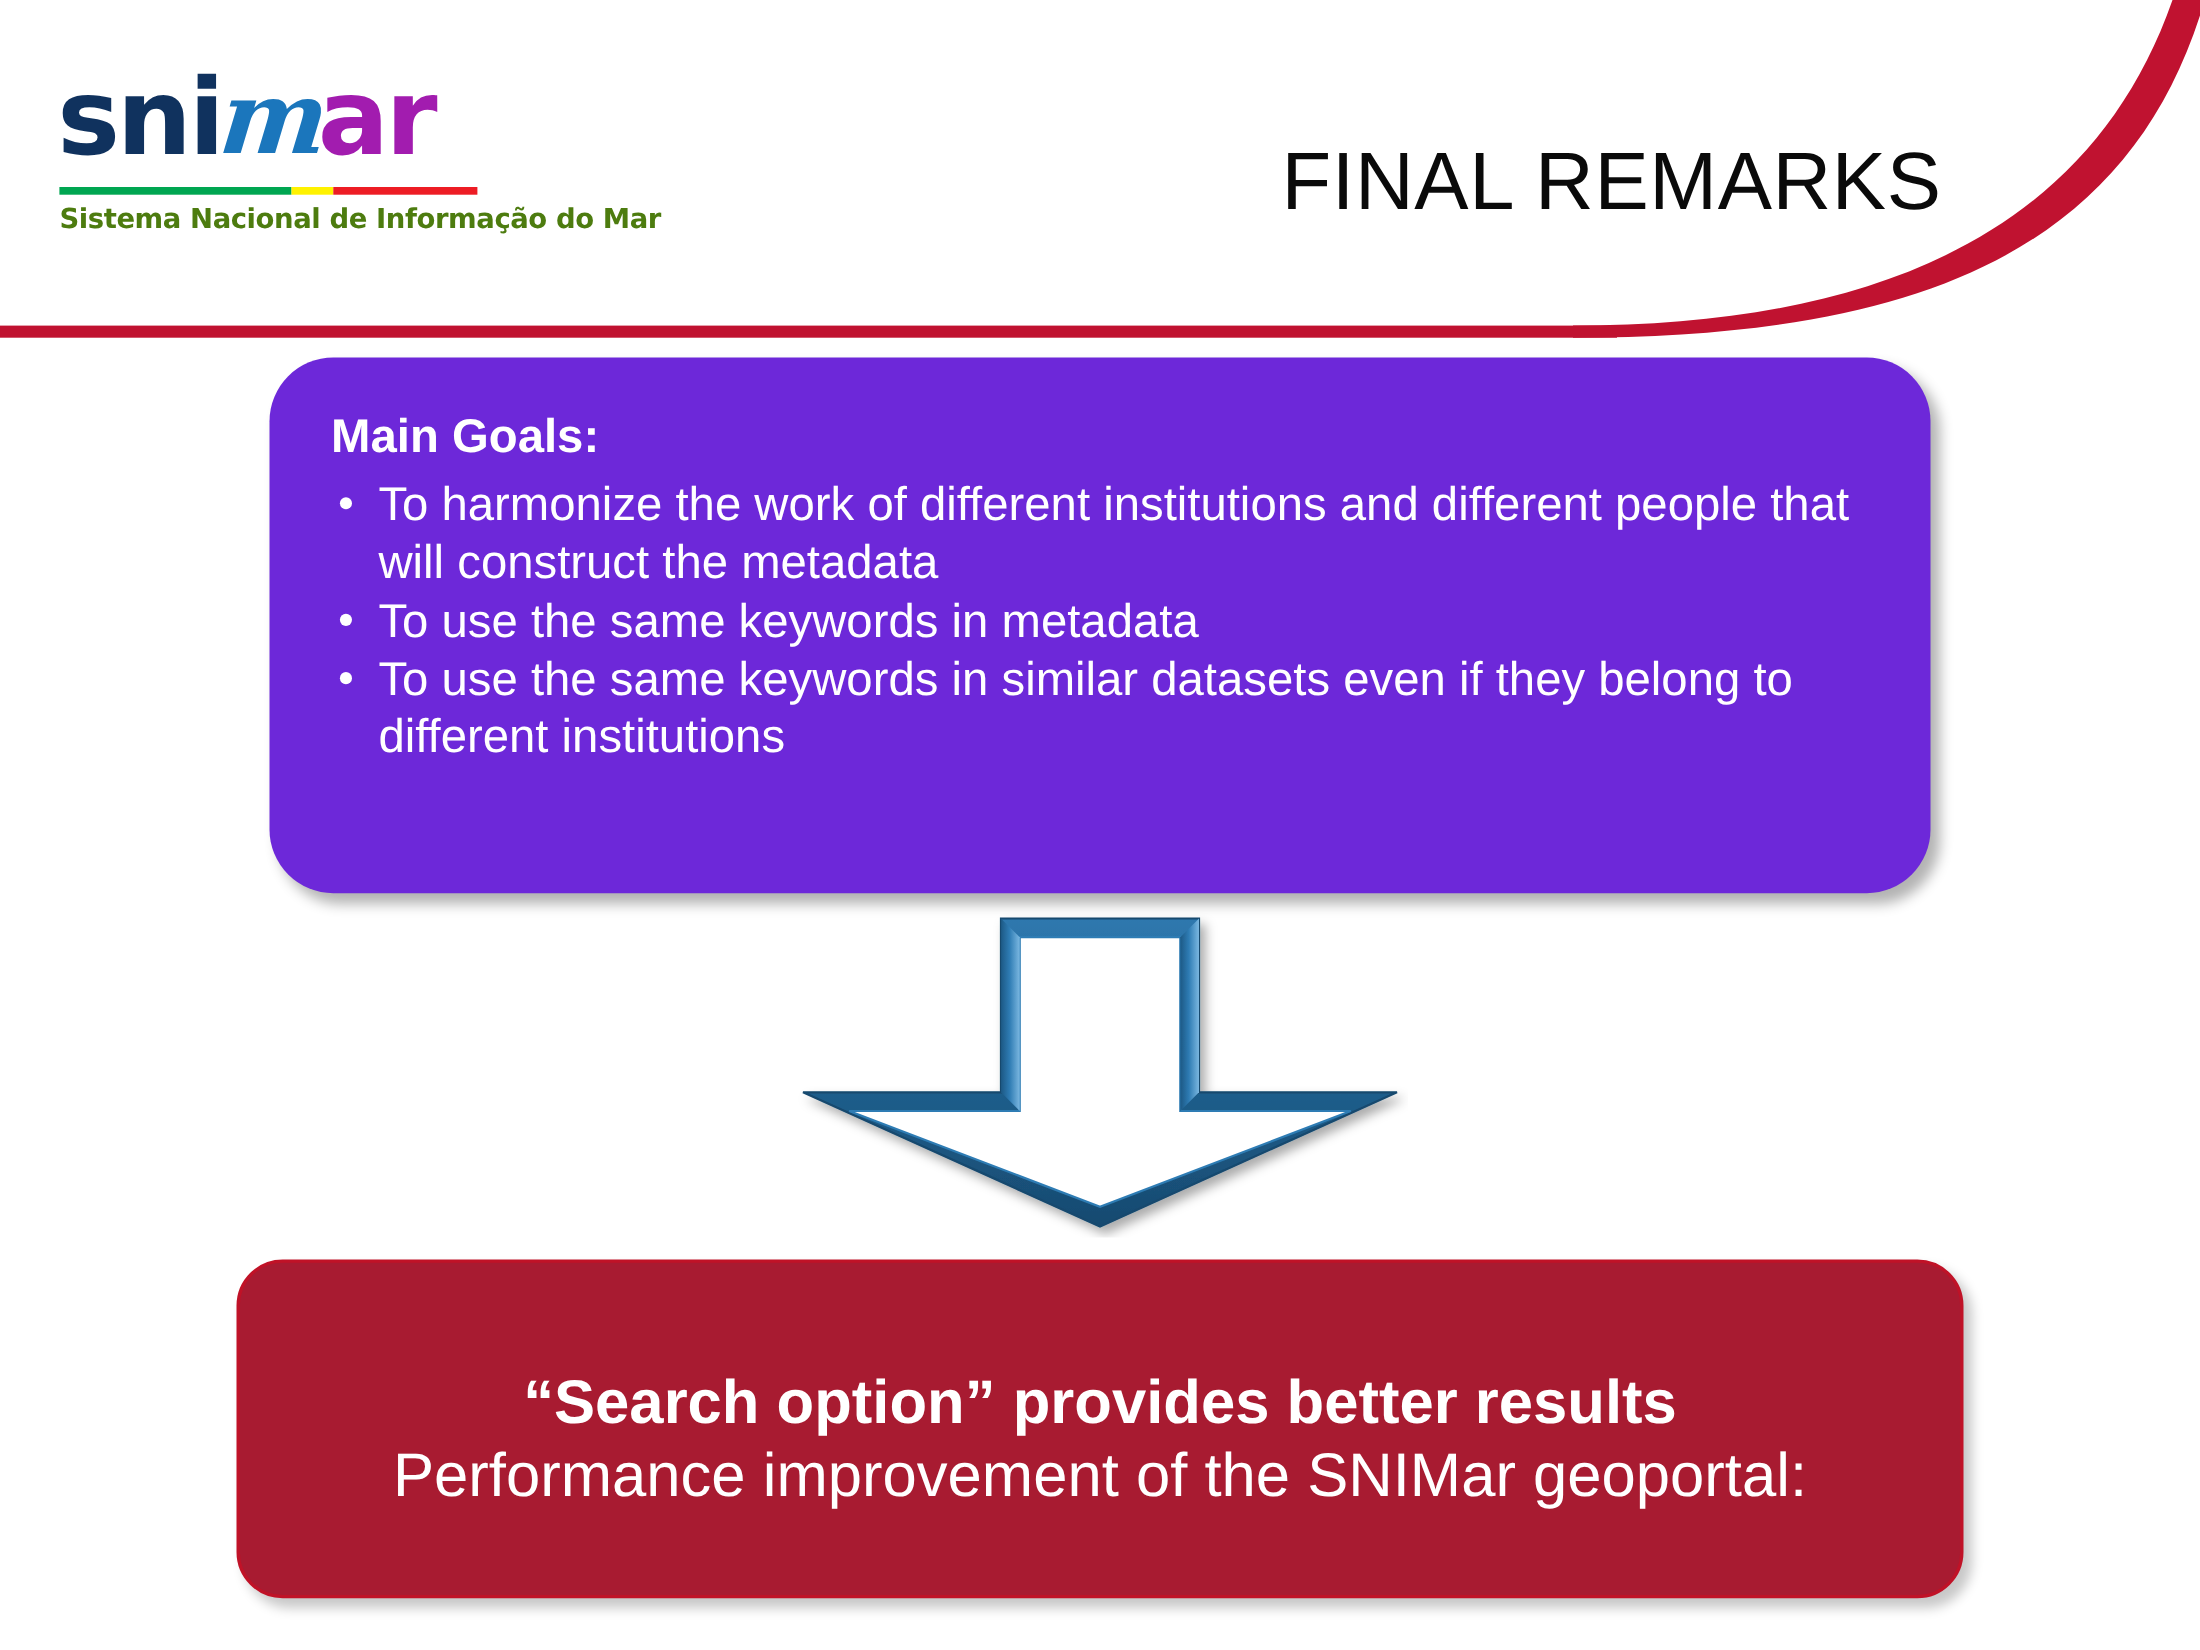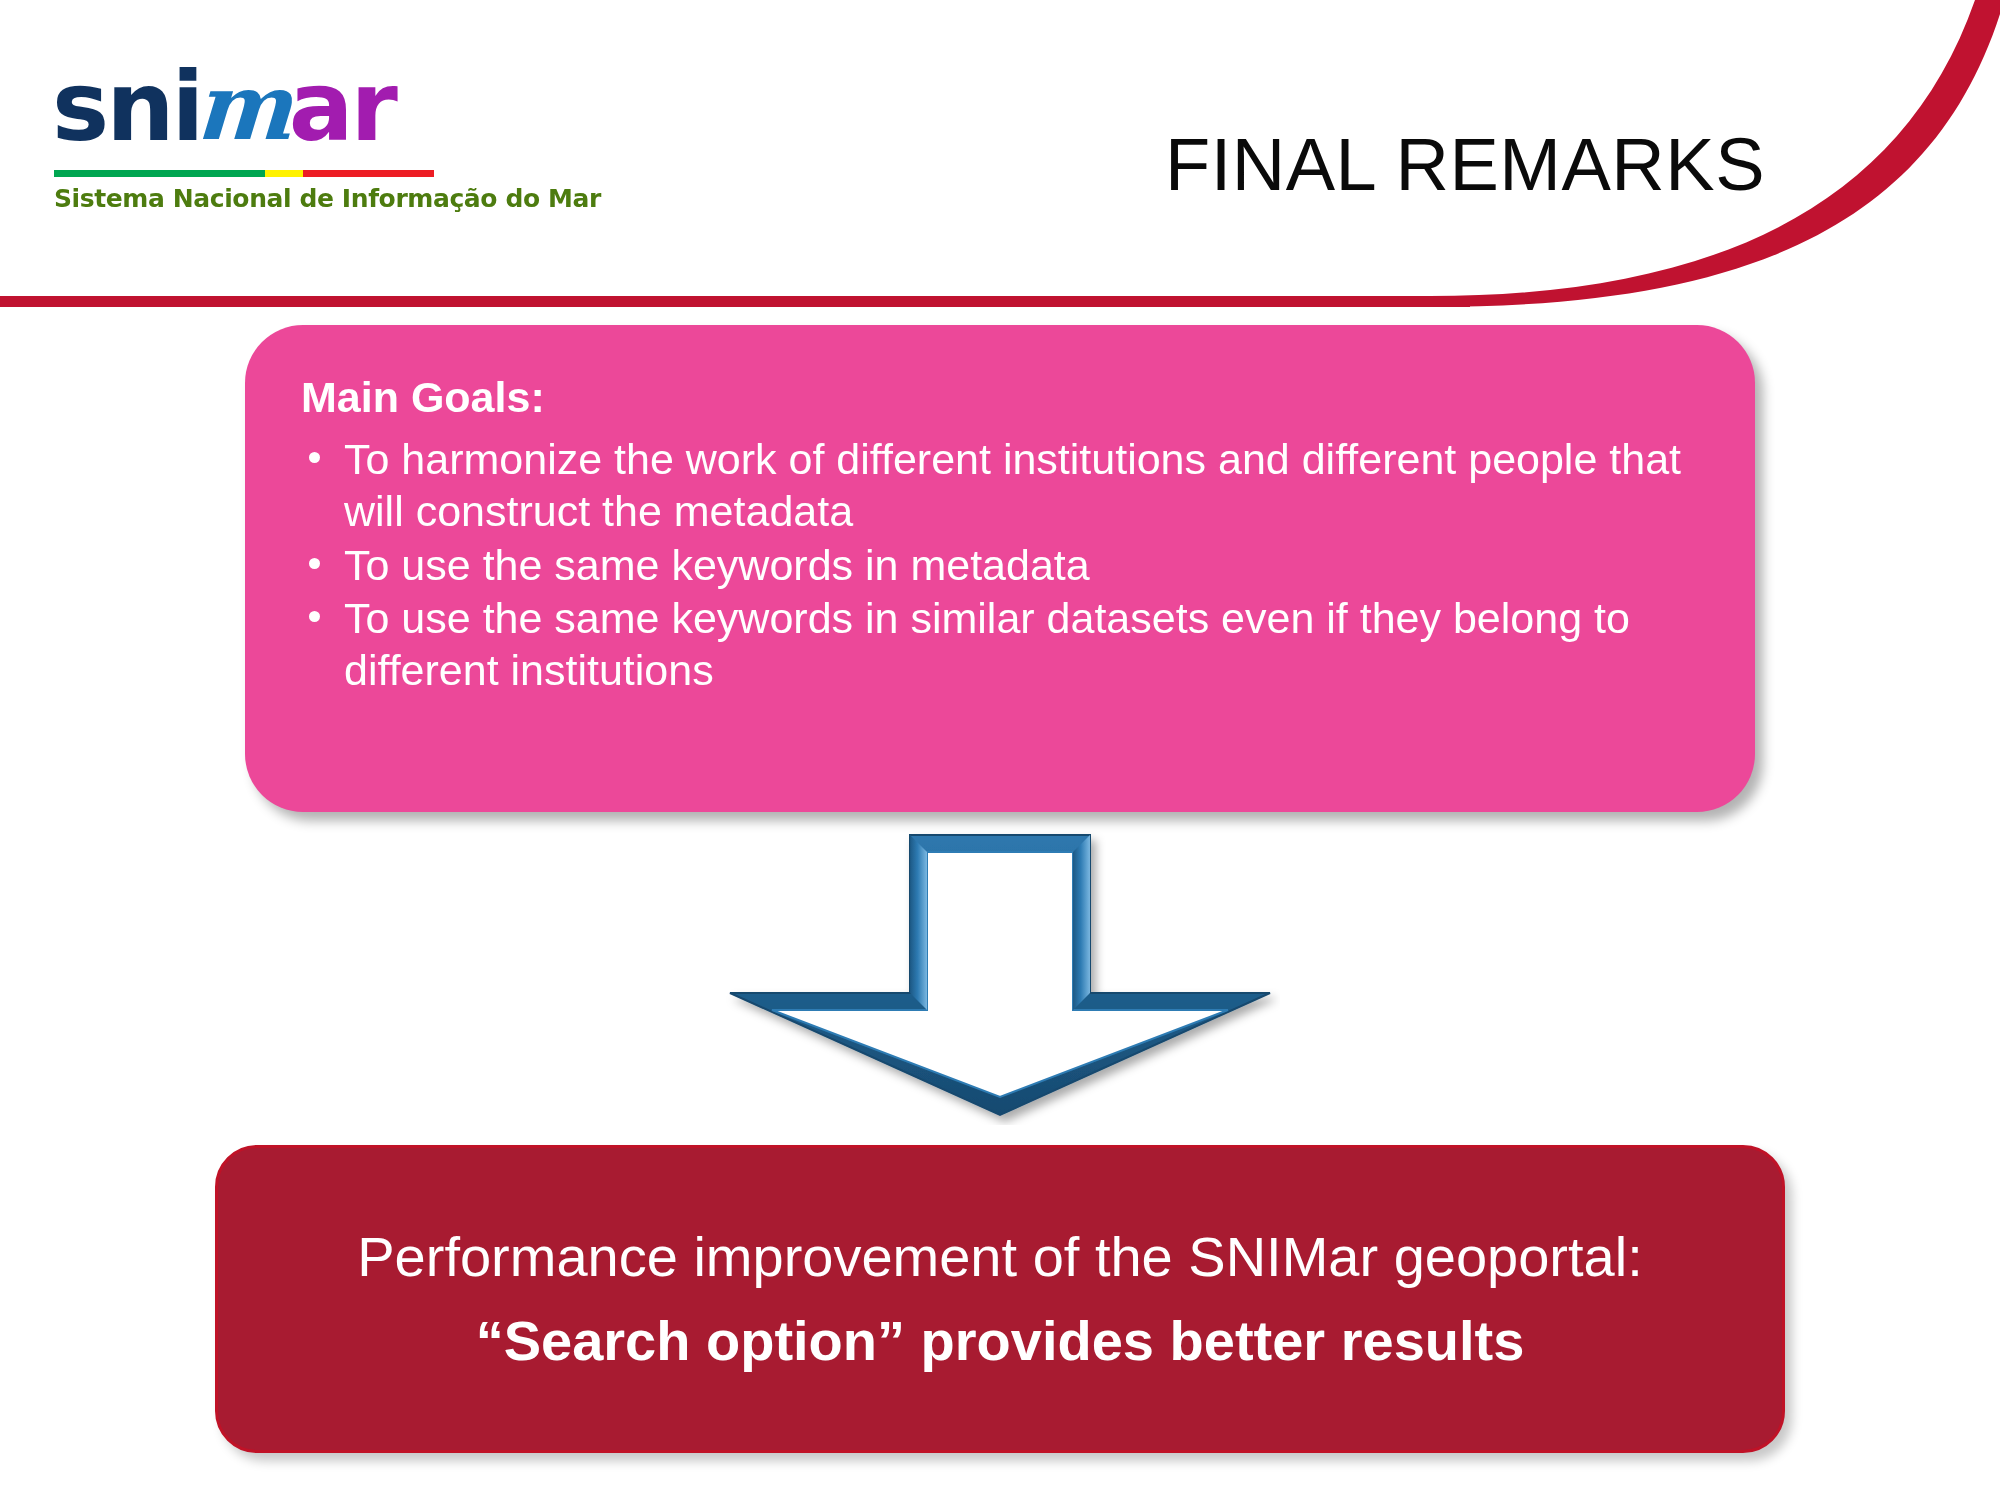--- a/index.html
+++ b/index.html
@@ -120,21 +120,21 @@
     margin-top: 44px;
   }
 
   
   #goals-box {
     position: absolute;
     left: 245px;
     top: 325px;
     width: 1510px;
     height: 487px;
-    background: #ec4899;
+    background: #6d28d9;
     border-radius: 58px;
     box-shadow: 8px 9px 12px rgba(0,0,0,0.30);
   }
   #goals-inner {
     position: absolute;
     left: 56px;
     top: 48px;
     right: 40px;
   }
   #goals-heading {
@@ -285,17 +285,17 @@
       <path d="M 190 10 L 370 10 L 370 168 L 550 168 L 280 290 L 10 168 L 190 168 Z" fill="url(#bevelTop)"></path>
       <path d="M 190 10 L 370 10 L 370 168 L 550 168 L 280 290 L 10 168 L 190 168 Z" fill="none" stroke="#16486E" stroke-width="2"></path>
       <path d="M 207 27 L 353 27 L 353 185 L 508 185 L 280 272 L 52 185 L 207 185 Z" fill="#FFFFFF" stroke="#2E7CB4" stroke-width="2"></path>
     </g>
 
     <path d="M 190 10 L 207 27 L 207 185 L 190 168 Z" fill="url(#bevelSide)" opacity="0.95"></path>
     <path d="M 370 10 L 353 27 L 353 185 L 370 168 Z" fill="url(#bevelSide)" opacity="0.95"></path>
   </svg>
 
   <div id="result-box">
+    <div id="result-line-2">“Search option” provides better results</div>
     <div id="result-line-1">Performance improvement of the SNIMar geoportal:</div>
-    <div id="result-line-2">“Search option” provides better results</div>
   </div>
 
 </div>
 
 </body></html>

